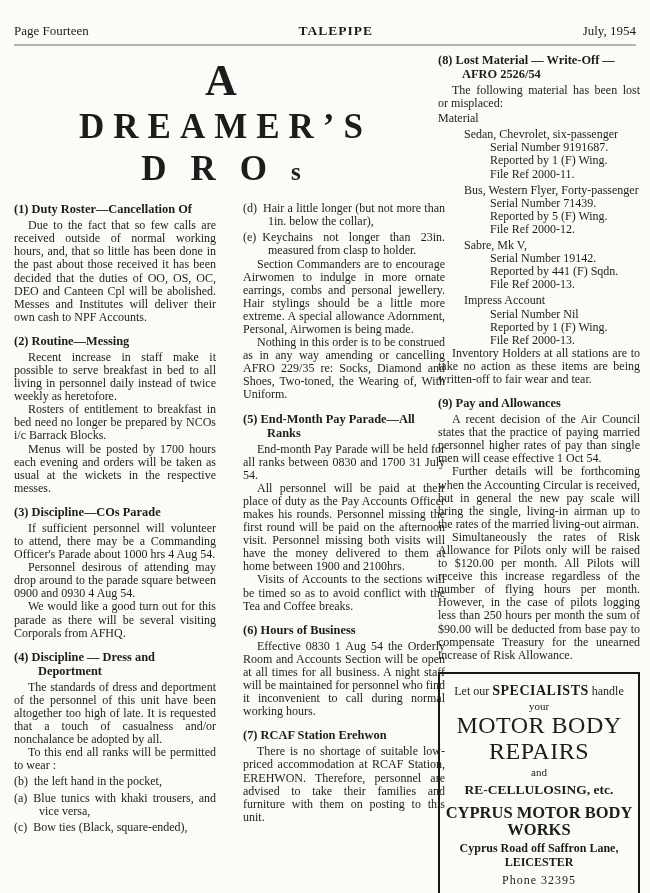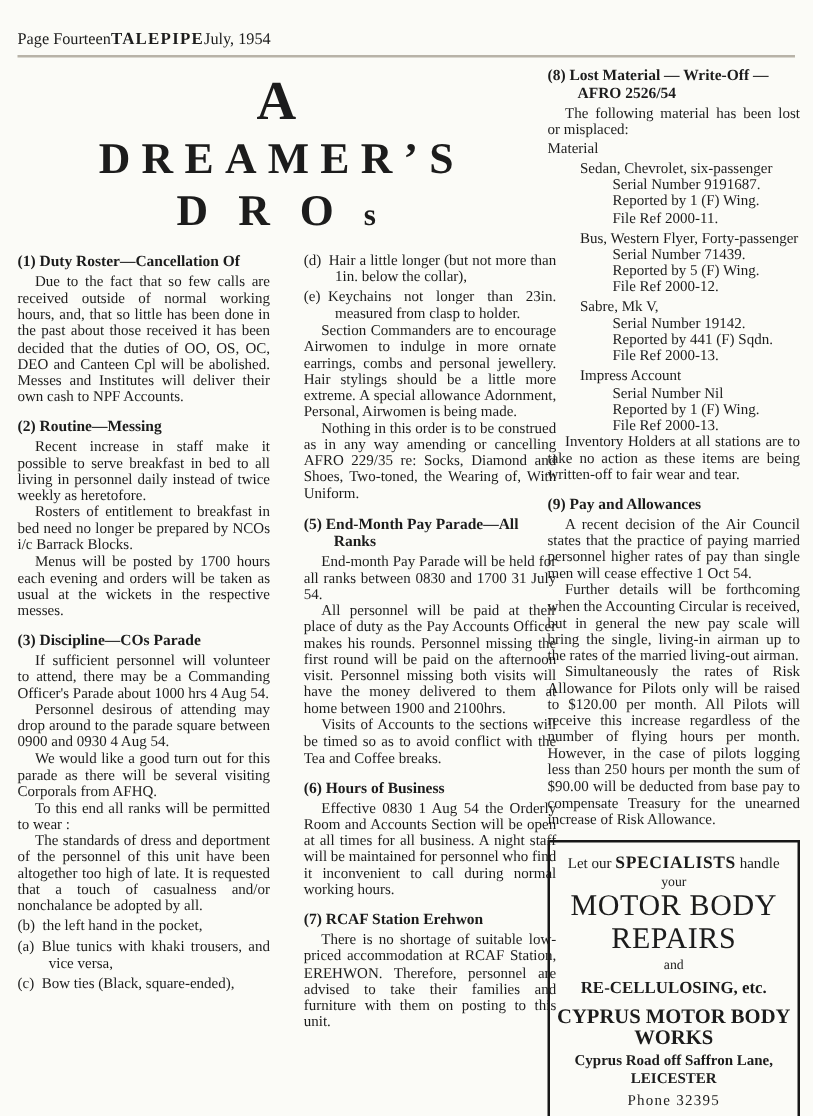--- a/index.html
+++ b/index.html
@@ -3,21 +3,21 @@
 <meta charset="utf-8">
 <style>
   html,body{margin:0;padding:0;}
   body{
     width:650px;height:893px;overflow:hidden;
     background:#fbfbf7;color:#1c1c1c;
     font-family:"Liberation Serif","DejaVu Serif",serif;
     -webkit-font-smoothing:antialiased;
   }
   .page{padding:0 14px;}
-  .hdr{display:flex;align-items:baseline;padding-top:23px;font-size:13px;}
+  .hdr{display:flex;justify-content:space-between;align-items:baseline;padding-top:23px;font-size:13px;}
   .hdr-center{font-weight:bold;font-size:13.5px;letter-spacing:1px;}
   .rule{border-top:2px solid #b8b3a8;margin-top:5px;}
   .content{display:flex;gap:10px;margin-top:4px;}
   .left{width:414px;flex:0 0 414px;}
   .right{width:202px;flex:0 0 202px;font-size:12px;line-height:13.1px;text-align:justify;padding-top:3px;}
   .masthead{text-align:center;padding:8px 0 14px;}
   .m1{font-size:44px;font-weight:bold;line-height:1.05;}
   .m2{font-size:35px;font-weight:bold;letter-spacing:9px;padding-left:9px;line-height:1.12;margin-top:3px;}
   .m3{font-size:35px;font-weight:bold;letter-spacing:24px;padding-left:24px;line-height:1.05;margin-top:5px;}
   .m3 .small-s{font-size:25px;}
@@ -68,22 +68,23 @@
             <div class="heading"><span>(1)</span> <span>Duty Roster—Cancellation Of</span></div>
             <div class="para">Due to the fact that so few calls are received outside of normal working hours, and, that so little has been done in the past about those received it has been decided that the duties of OO, OS, OC, DEO and Canteen Cpl will be abolished. Messes and Institutes will deliver their own cash to NPF Accounts.</div>
             <div class="heading"><span>(2)</span> <span>Routine—Messing</span></div>
             <div class="para">Recent increase in staff make it possible to serve breakfast in bed to all living in personnel daily instead of twice weekly as heretofore.</div>
             <div class="para">Rosters of entitlement to breakfast in bed need no longer be prepared by NCOs i/c Barrack Blocks.</div>
             <div class="para">Menus will be posted by 1700 hours each evening and orders will be taken as usual at the wickets in the respective messes.</div>
             <div class="heading"><span>(3)</span> <span>Discipline—COs Parade</span></div>
             <div class="para">If sufficient personnel will volunteer to attend, there may be a Commanding Officer's Parade about 1000 hrs 4 Aug 54.</div>
             <div class="para">Personnel desirous of attending may drop around to the parade square between 0900 and 0930 4 Aug 54.</div>
             <div class="para">We would like a good turn out for this parade as there will be several visiting Corporals from AFHQ.</div>
+            <div class="heading"><span>(4)</span> <span>Discipline — Dress and Deportment</span></div>
+            <div class="para">The standards of dress and deportment of the personnel of this unit have been altogether too high of late. It is requested that a touch of casualness and/or nonchalance be adopted by all.</div>
             <div class="para">To this end all ranks will be permitted to wear :</div>
-            <div class="para">The standards of dress and deportment of the personnel of this unit have been altogether too high of late. It is requested that a touch of casualness and/or nonchalance be adopted by all.</div>
             <div class="li"><span class="marker">(b)</span><span>the left hand in the pocket,</span></div>
             <div class="li"><span class="marker">(a)</span><span>Blue tunics with khaki trousers, and vice versa,</span></div>
             <div class="li"><span class="marker">(c)</span><span>Bow ties (Black, square-ended),</span></div>
           </div>
         <div class="col">
             <div class="li"><span class="marker">(d)</span><span>Hair a little longer (but not more than 1in. below the collar),</span></div>
             <div class="li"><span class="marker">(e)</span><span>Keychains not longer than 23in. measured from clasp to holder.</span></div>
             <div class="para">Section Commanders are to encourage Airwomen to indulge in more ornate earrings, combs and personal jewellery.  Hair stylings should be a little more extreme. A special allowance Adornment, Personal, Airwomen is being made.</div>
             <div class="para">Nothing in this order is to be construed as in any way amending or cancelling AFRO 229/35 re: Socks, Diamond and Shoes, Two-toned, the Wearing of, With Uniform.</div>
             <div class="heading"><span>(5)</span> <span>End-Month Pay Parade—All Ranks</span></div>

